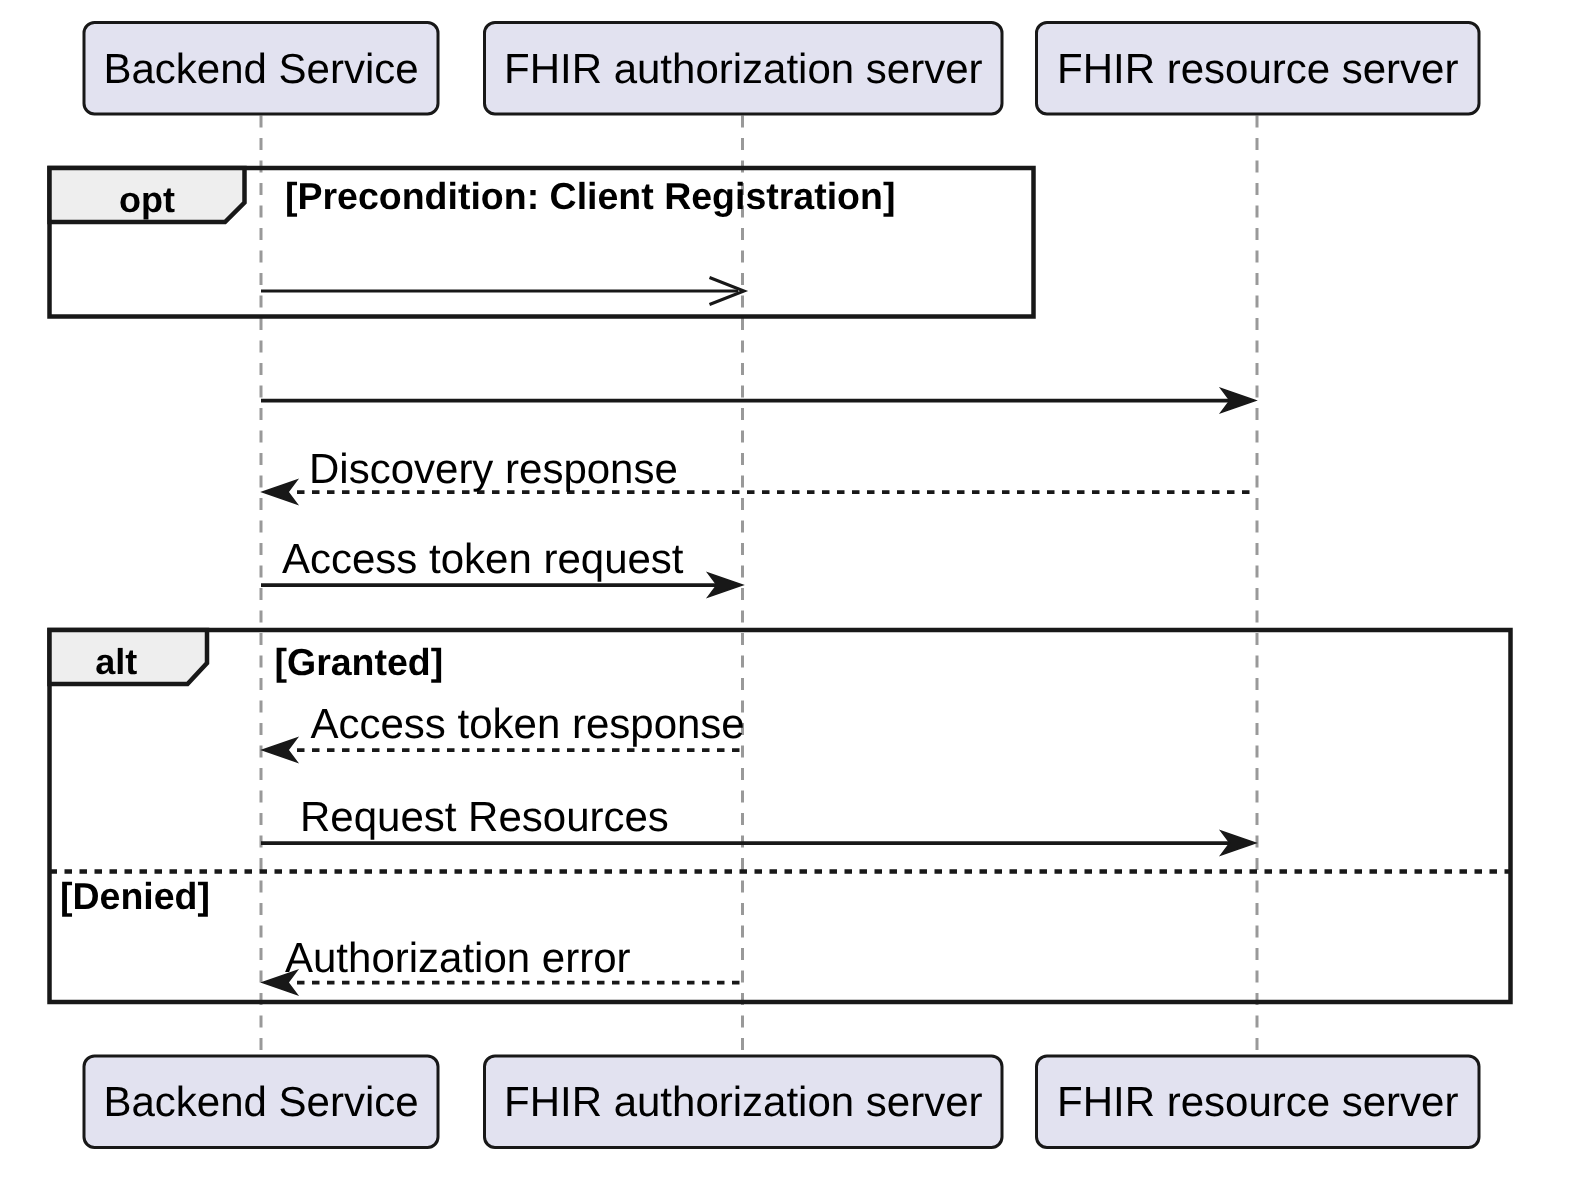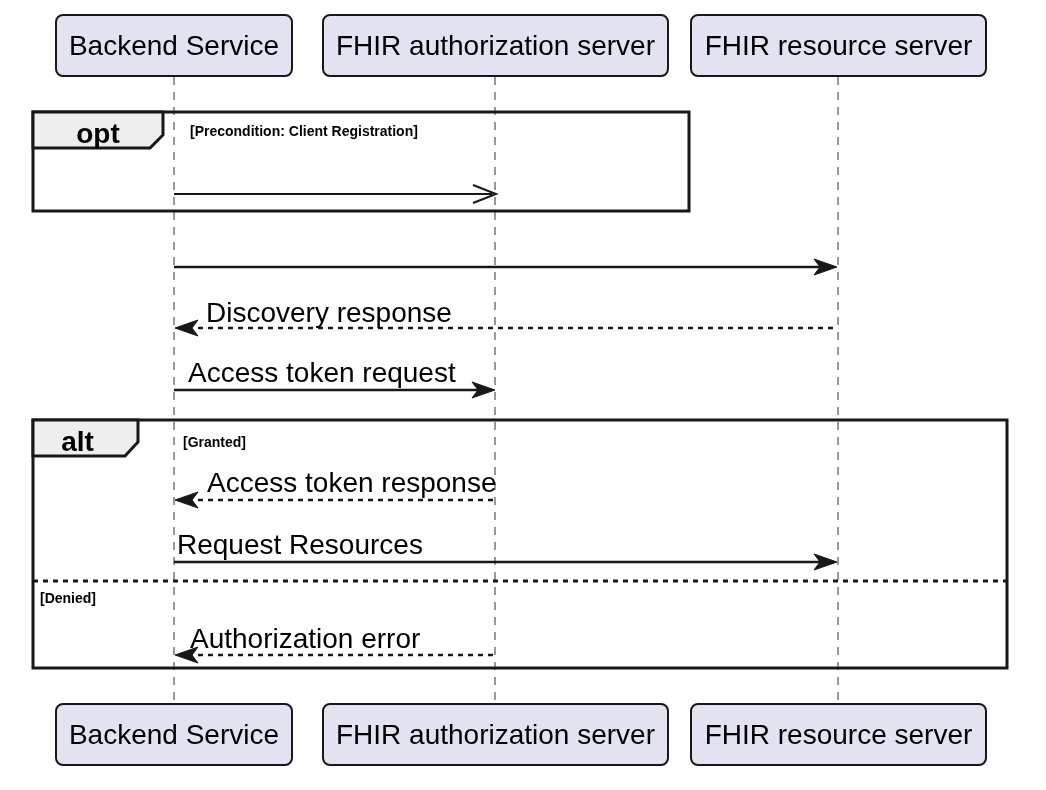--- a/index.html
+++ b/index.html
@@ -42,29 +42,29 @@
   .row-bottom { top: 703px; }
   .msg-label {
     position: absolute;
     font-size: 28px;
     line-height: 28px;
     color: #000000;
     white-space: nowrap;
   }
   .guard-label {
     position: absolute;
-    font-size: 14px;
+    font-size: 25px;
     line-height: 22px;
     font-weight: bold;
     color: #000000;
     white-space: nowrap;
   }
   .operator-label {
     position: absolute;
-    font-size: 28px;
+    font-size: 24px;
     line-height: 28px;
     font-weight: bold;
     color: #000000;
     text-align: center;
   }
   .op-opt { left: 33px; width: 130px; top: 120px; }
   .op-alt { left: 25px; width: 105px; top: 428px; }
 </style>
 </head>
 <body>
@@ -131,16 +131,16 @@
   <div class="operator-label op-opt">opt</div>
   <div class="operator-label op-alt">alt</div>
 
   <div class="guard-label" style="left:190px; top:120px;">[Precondition: Client Registration]</div>
   <div class="guard-label" style="left:183px; top:431px;">[Granted]</div>
   <div class="guard-label" style="left:40px; top:587px;">[Denied]</div>
 
   <div class="msg-label" style="left:188px; top:359px;">Access token request</div>
   <div class="msg-label" style="left:206px; top:299px;">Discovery response</div>
   <div class="msg-label" style="left:207px; top:469px;">Access token response</div>
-  <div class="msg-label" style="left:177px; top:531px;">Request Resources</div>
+  <div class="msg-label" style="left:200px; top:531px;">Request Resources</div>
   <div class="msg-label" style="left:190px; top:625px;">Authorization error</div>
 
 </div>
 
 </body></html>

